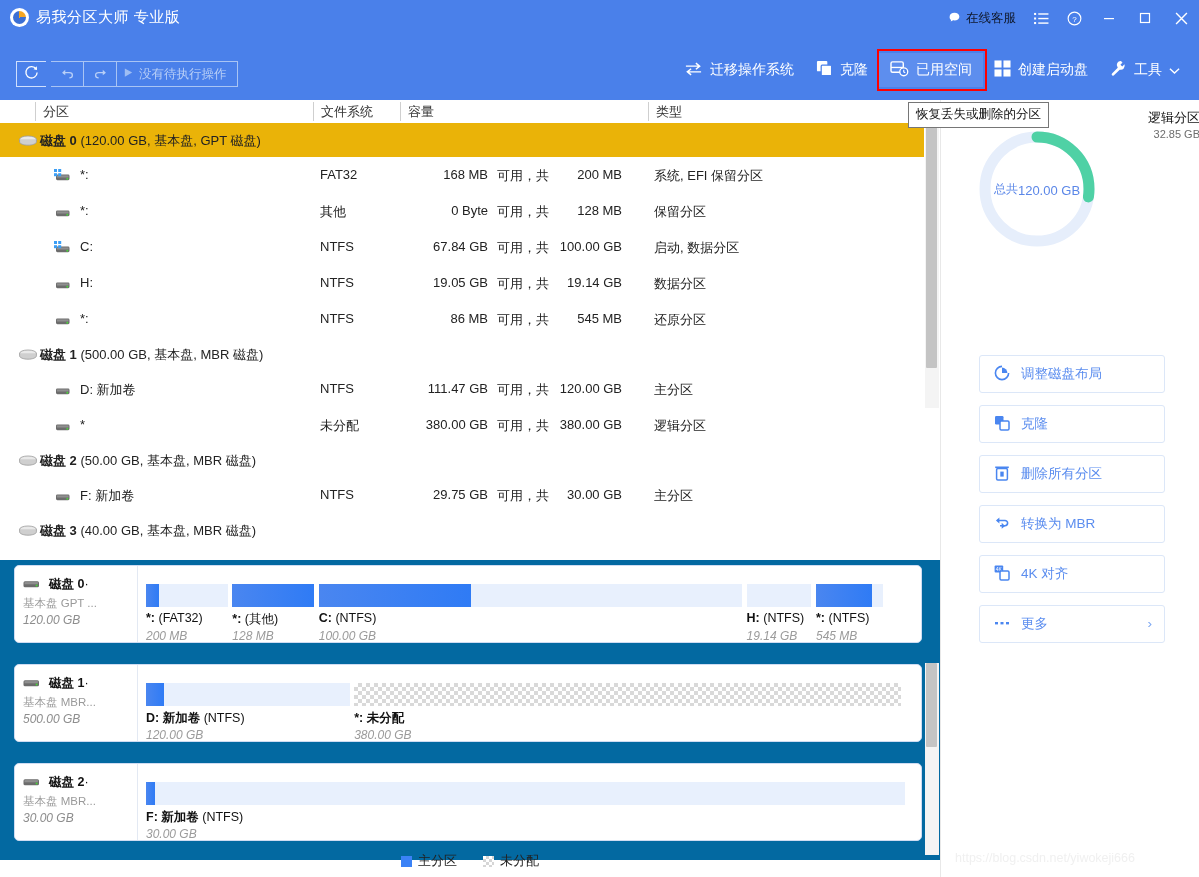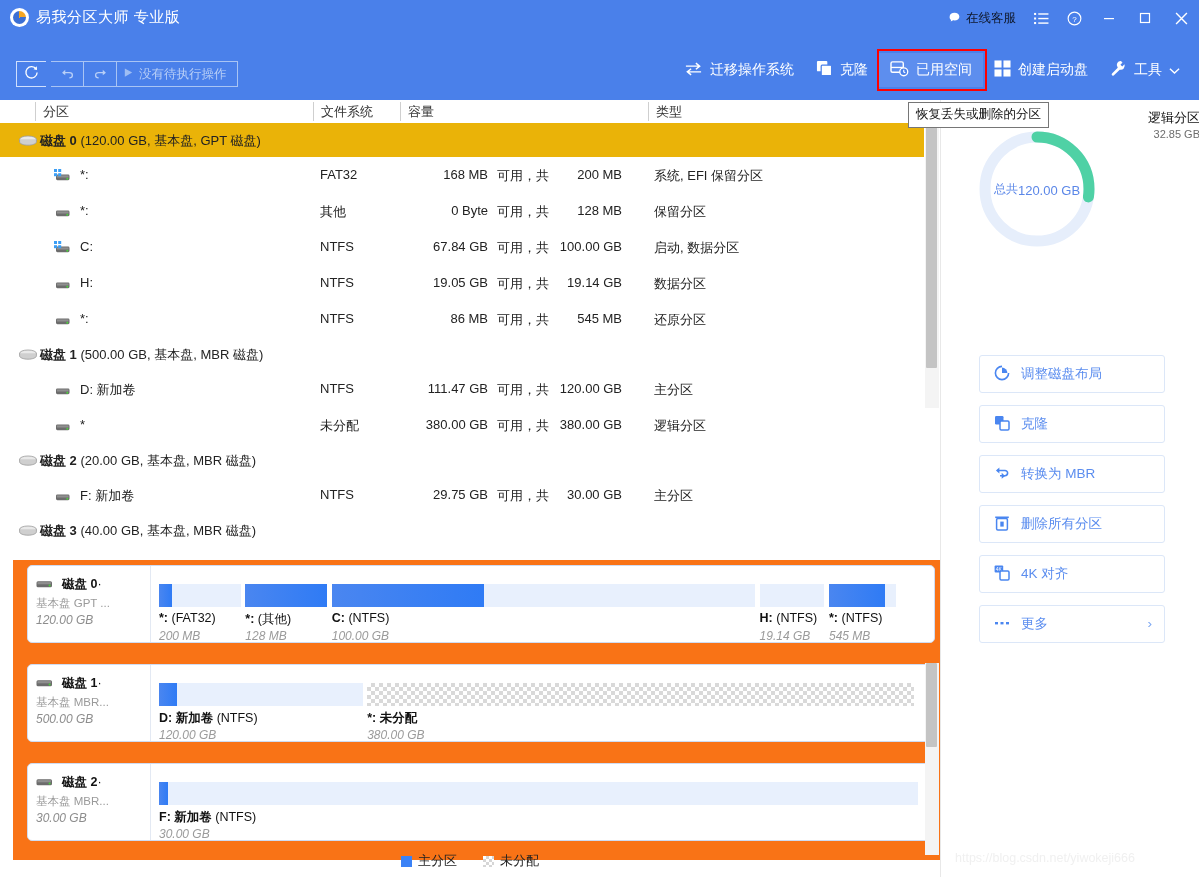--- a/index.html
+++ b/index.html
@@ -69,21 +69,21 @@
   .disk-label span{font-weight:normal;}
 
   .hdd-ico{position:absolute;left:18px;top:12px;}
   .part-ico{position:absolute;left:54px;top:12px;}
   .row .c-name{left:80px;}
 
   .vscroll{position:absolute;background:#f4f4f4;width:14px;}
   .vthumb{position:absolute;left:1px;width:11px;background:#c4c4c4;border-radius:1px;}
 
   
-  .mapwrap{position:absolute;left:13px;top:560px;width:940px;height:300px;overflow:hidden;background:#f97316;}
+  .mapwrap{position:absolute;left:0;top:560px;width:940px;height:300px;overflow:hidden;background:#0369a1;}
   .diskbox{position:absolute;left:14px;width:908px;height:78px;border:1px solid #cfdcf2;
            border-radius:5px;background:#fff;box-sizing:border-box;}
   .dbhead{position:absolute;left:0;top:0;width:123px;height:76px;border-right:1px solid #e3e9f3;
           box-sizing:border-box;padding:10px 0 0 8px;}
   .dbhead .t1{font-size:12.5px;color:#111;margin-left:26px;}
   .dbhead .t1 b{font-weight:bold;}
   .dbhead .t2{font-size:11.5px;color:#9a9a9a;margin-top:3px;}
   .dbhead .t3{font-size:12px;color:#8d8d8d;font-style:italic;margin-top:2px;}
   .dbhead .dico{position:absolute;left:8px;top:12px;}
   .bars{position:absolute;left:131px;top:0;right:4px;height:76px;}
@@ -434,21 +434,21 @@
         </div>
         <div class="cell c-avail">可用，共</div>
         <div class="cell c-total" style="width:82px;text-align:right;">380.00 GB</div>
         <div class="cell c-type">逻辑分区</div>
       </div>
       <div class="row disk" style="top:320px;height:34px;">
         <span class="hdd-ico"><svg width="20" height="13" viewBox="0 0 20 13">
             <ellipse cx="10" cy="4.3" rx="8.4" ry="3.3" fill="#e9e9e9" stroke="#9a9a9a" stroke-width=".8"></ellipse>
             <path d="M1.6 4.3 v2.6 c0 1.8 3.8 3.3 8.4 3.3 s8.4-1.5 8.4-3.3 V4.3" fill="#cfcfcf" stroke="#9a9a9a" stroke-width=".8"></path>
           </svg></span>
-        <div class="cell disk-label" style="top:9px;"><b>磁盘 2</b><span> (20.00 GB, 基本盘, MBR 磁盘)</span></div>
+        <div class="cell disk-label" style="top:9px;"><b>磁盘 2</b><span> (50.00 GB, 基本盘, MBR 磁盘)</span></div>
       </div>
       <div class="row" style="top:354px;">
         <span class="part-ico"><svg width="17" height="13" viewBox="0 0 17 13">
             <g transform="translate(2,5)">
               <rect x="0" y="0.6" width="13.5" height="5.6" rx="1.4" fill="#6c6c6c"></rect>
               <rect x="0.9" y="1.4" width="11.7" height="2.1" fill="#8f8f8f"></rect>
               <circle cx="11.3" cy="4.7" r="1" fill="#49d23a"></circle>
             </g>
           </svg></span>
         <div class="cell c-name">F: 新加卷</div>
@@ -603,33 +603,33 @@
         </div>
         <div class="act">
           <span><svg width="16" height="16" viewBox="0 0 16 16">
               <rect x="1" y="1" width="8.5" height="8.5" rx="1.2" fill="#4a86f0"></rect>
               <rect x="6" y="6" width="9" height="9" rx="1.2" fill="#fff" stroke="#4a86f0" stroke-width="1.5"></rect>
             </svg></span>
           <span>克隆</span>
         </div>
         <div class="act">
           <span><svg width="16" height="16" viewBox="0 0 16 16">
+              <rect x="2.6" y="3.6" width="10.8" height="11.4" rx="1.2" fill="none" stroke="#4a86f0" stroke-width="1.5"></rect>
+              <rect x="6.3" y="6.6" width="3.4" height="5" fill="#4a86f0"></rect>
+              <rect x="1.2" y="1.5" width="13.6" height="1.6" fill="#4a86f0"></rect>
+            </svg></span>
+          <span>删除所有分区</span>
+        </div>
+        <div class="act">
+          <span><svg width="16" height="16" viewBox="0 0 16 16">
               <path d="M3 5.5 H11 a2.6 2.6 0 0 1 0 5.2 H6" fill="none" stroke="#4a86f0" stroke-width="1.6"></path>
               <path d="M5.4 2.4 L1.9 5.5 L5.4 8.4 Z" fill="#4a86f0"></path>
               <path d="M7.7 7.8 L11.1 10.9 L7.7 13.8 Z" fill="#4a86f0"></path>
             </svg></span>
           <span>转换为 MBR</span>
-        </div>
-        <div class="act">
-          <span><svg width="16" height="16" viewBox="0 0 16 16">
-              <rect x="2.6" y="3.6" width="10.8" height="11.4" rx="1.2" fill="none" stroke="#4a86f0" stroke-width="1.5"></rect>
-              <rect x="6.3" y="6.6" width="3.4" height="5" fill="#4a86f0"></rect>
-              <rect x="1.2" y="1.5" width="13.6" height="1.6" fill="#4a86f0"></rect>
-            </svg></span>
-          <span>删除所有分区</span>
         </div>
         <div class="act">
           <span><svg width="16" height="16" viewBox="0 0 16 16">
               <rect x="0.6" y="0.6" width="8.6" height="7" rx="1" fill="#4a86f0"></rect>
               <text x="4.9" y="6" font-size="5" fill="#fff" text-anchor="middle" font-family="Liberation Sans">4K</text>
               <rect x="6" y="6" width="9" height="9" rx="1.2" fill="#fff" stroke="#4a86f0" stroke-width="1.5"></rect>
             </svg></span>
           <span>4K 对齐</span>
         </div>
         <div class="act">

